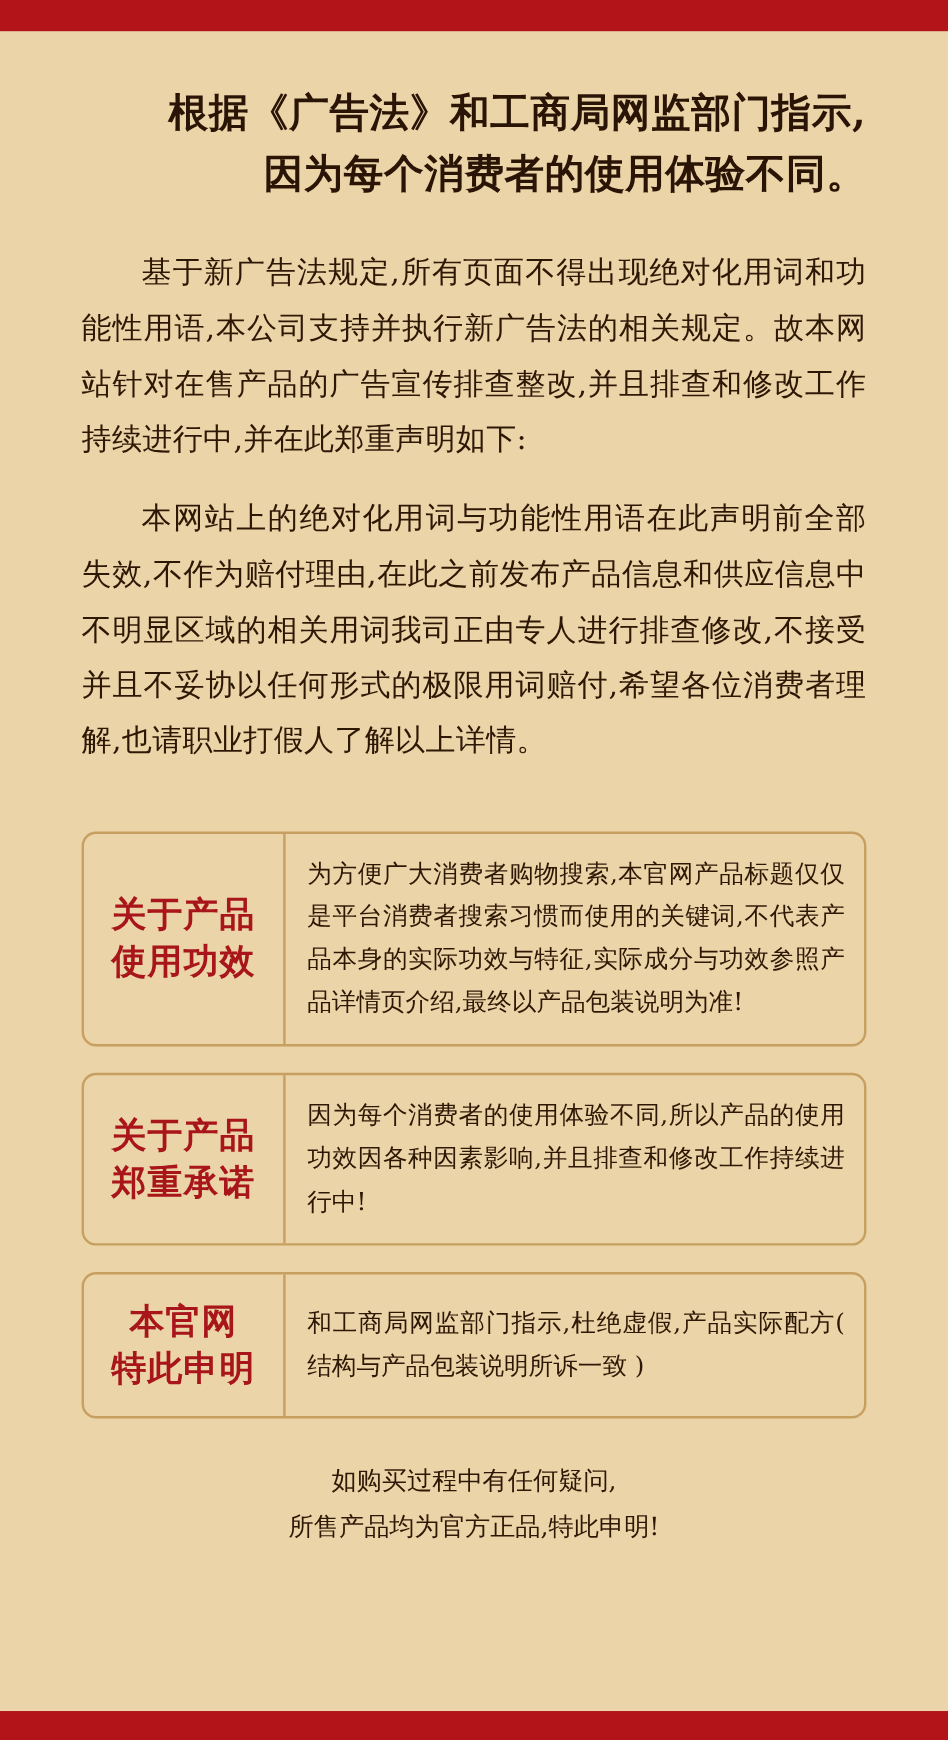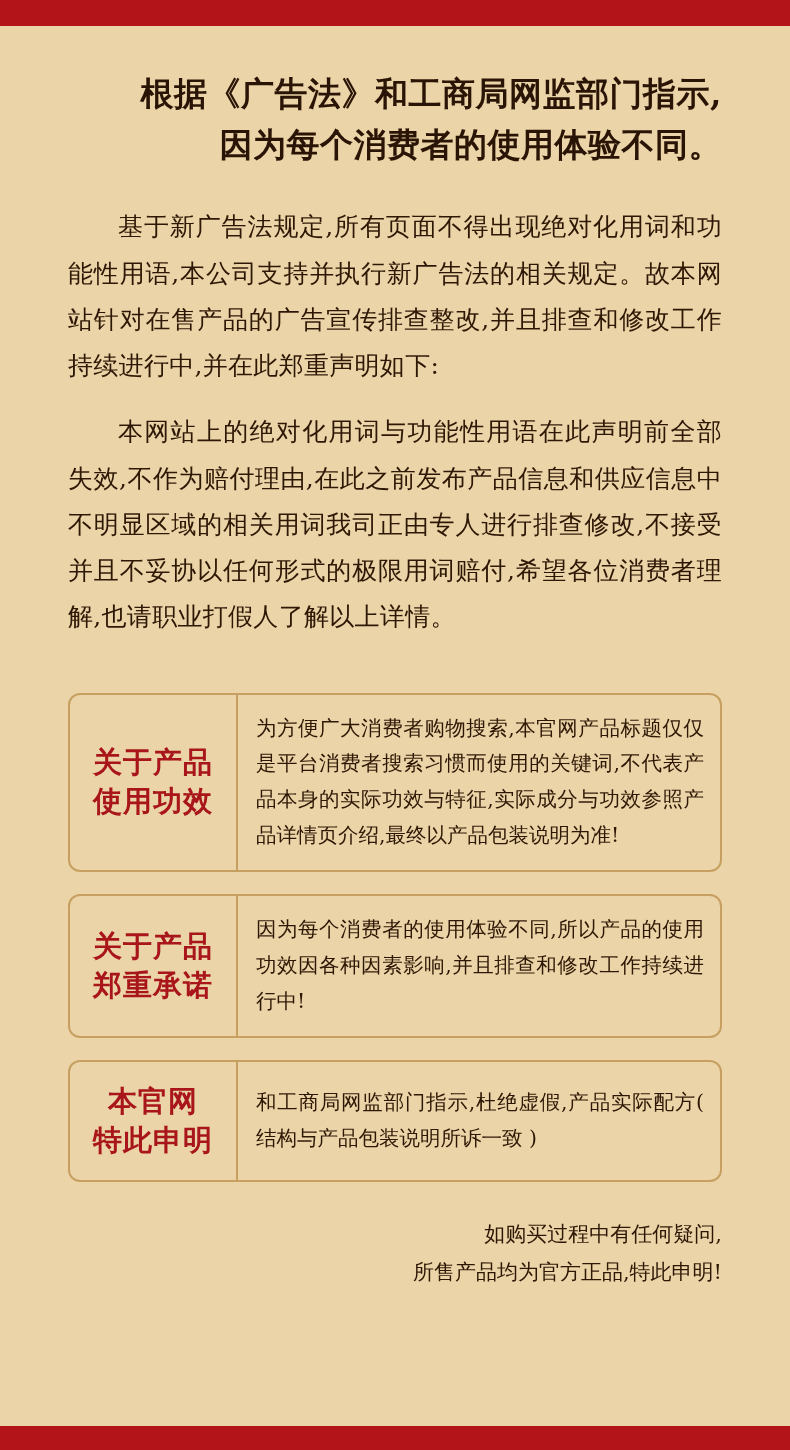--- a/index.html
+++ b/index.html
@@ -98,21 +98,21 @@
     font-family: "DejaVu Serif", serif;
     font-size: 20.5px;
     line-height: 1.75;
     text-align: justify;
     color: #2d1705;
     display: flex;
     align-items: center;
   }
   .footnote {
     margin-top: 34px;
-    text-align: right;
+    text-align: center;
     font-family: "DejaVu Serif", serif;
     font-size: 21px;
     line-height: 1.8;
     color: #2d1705;
     padding-bottom: 10px;
   }
 </style>
 </head>
 <body>
 

